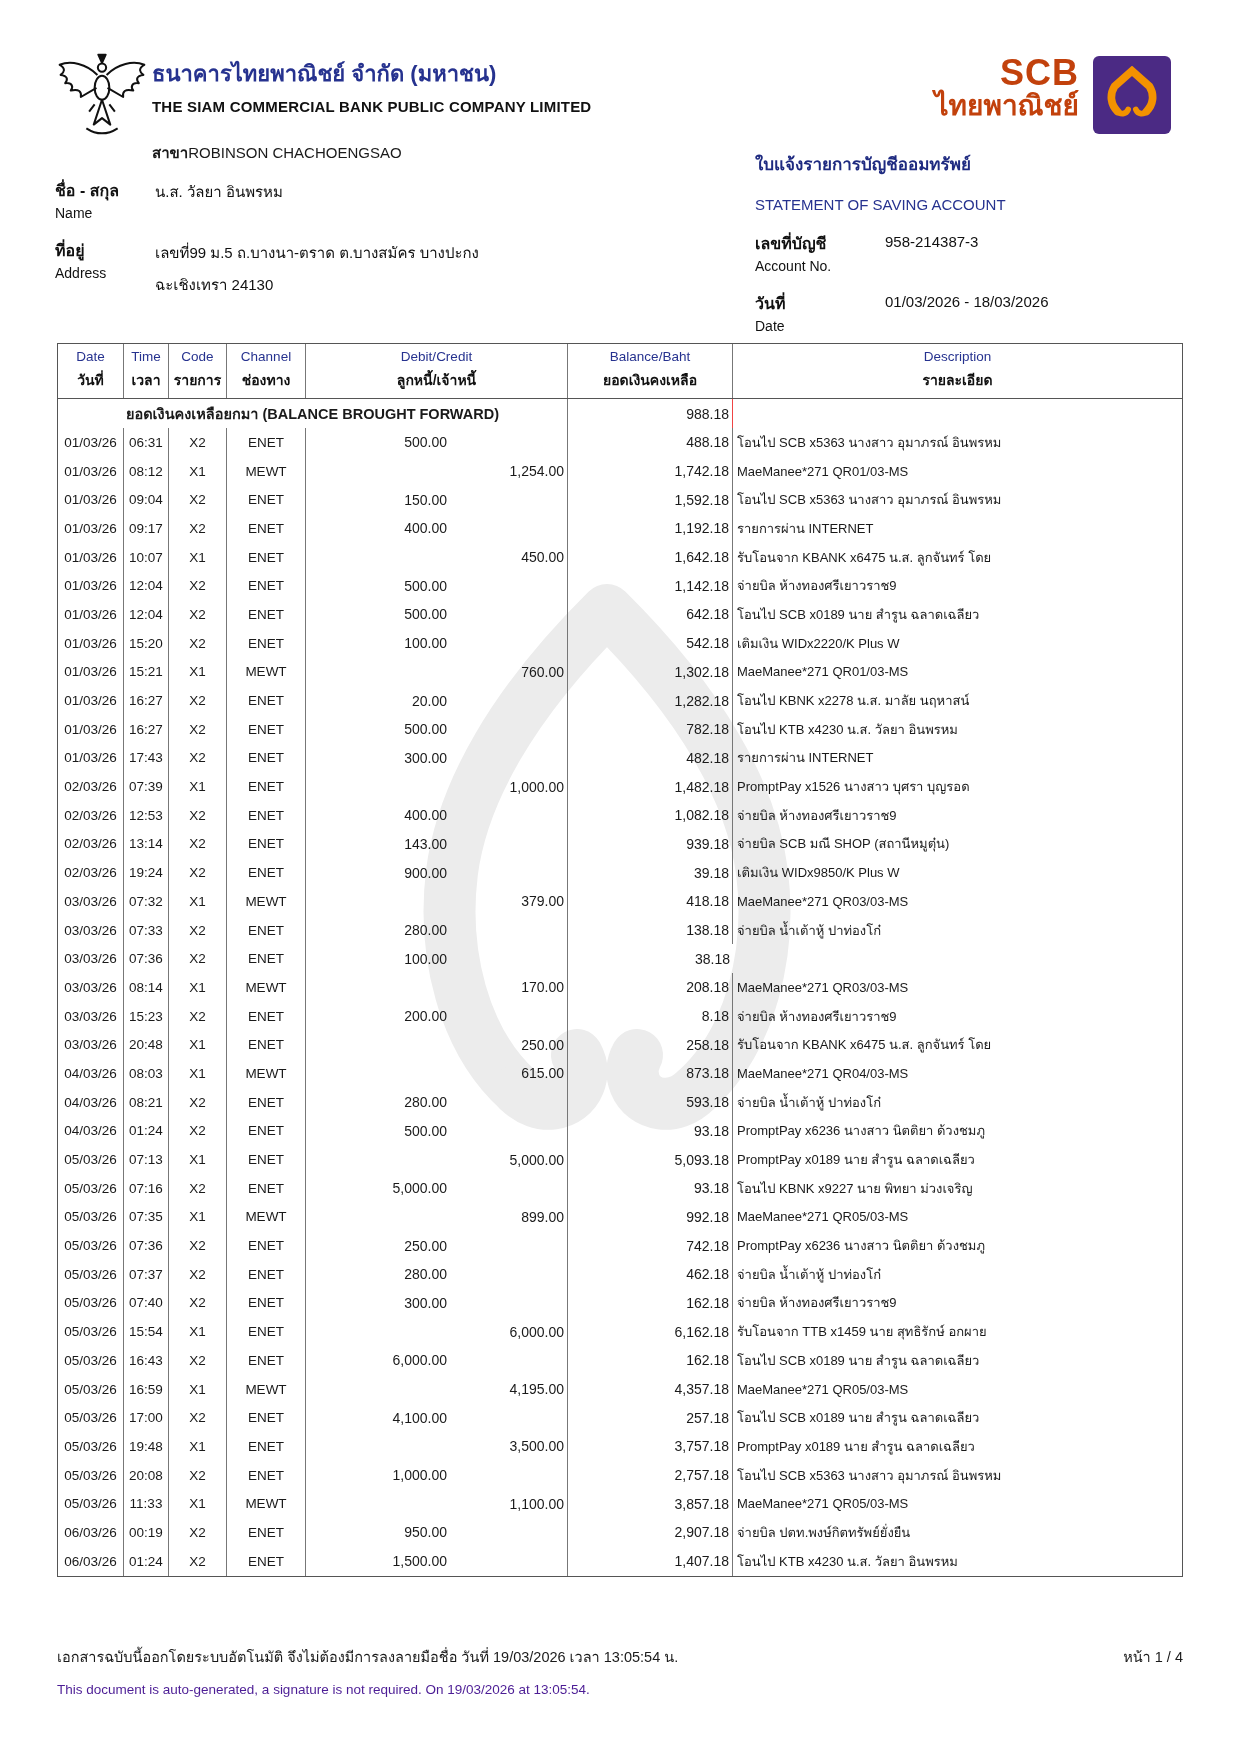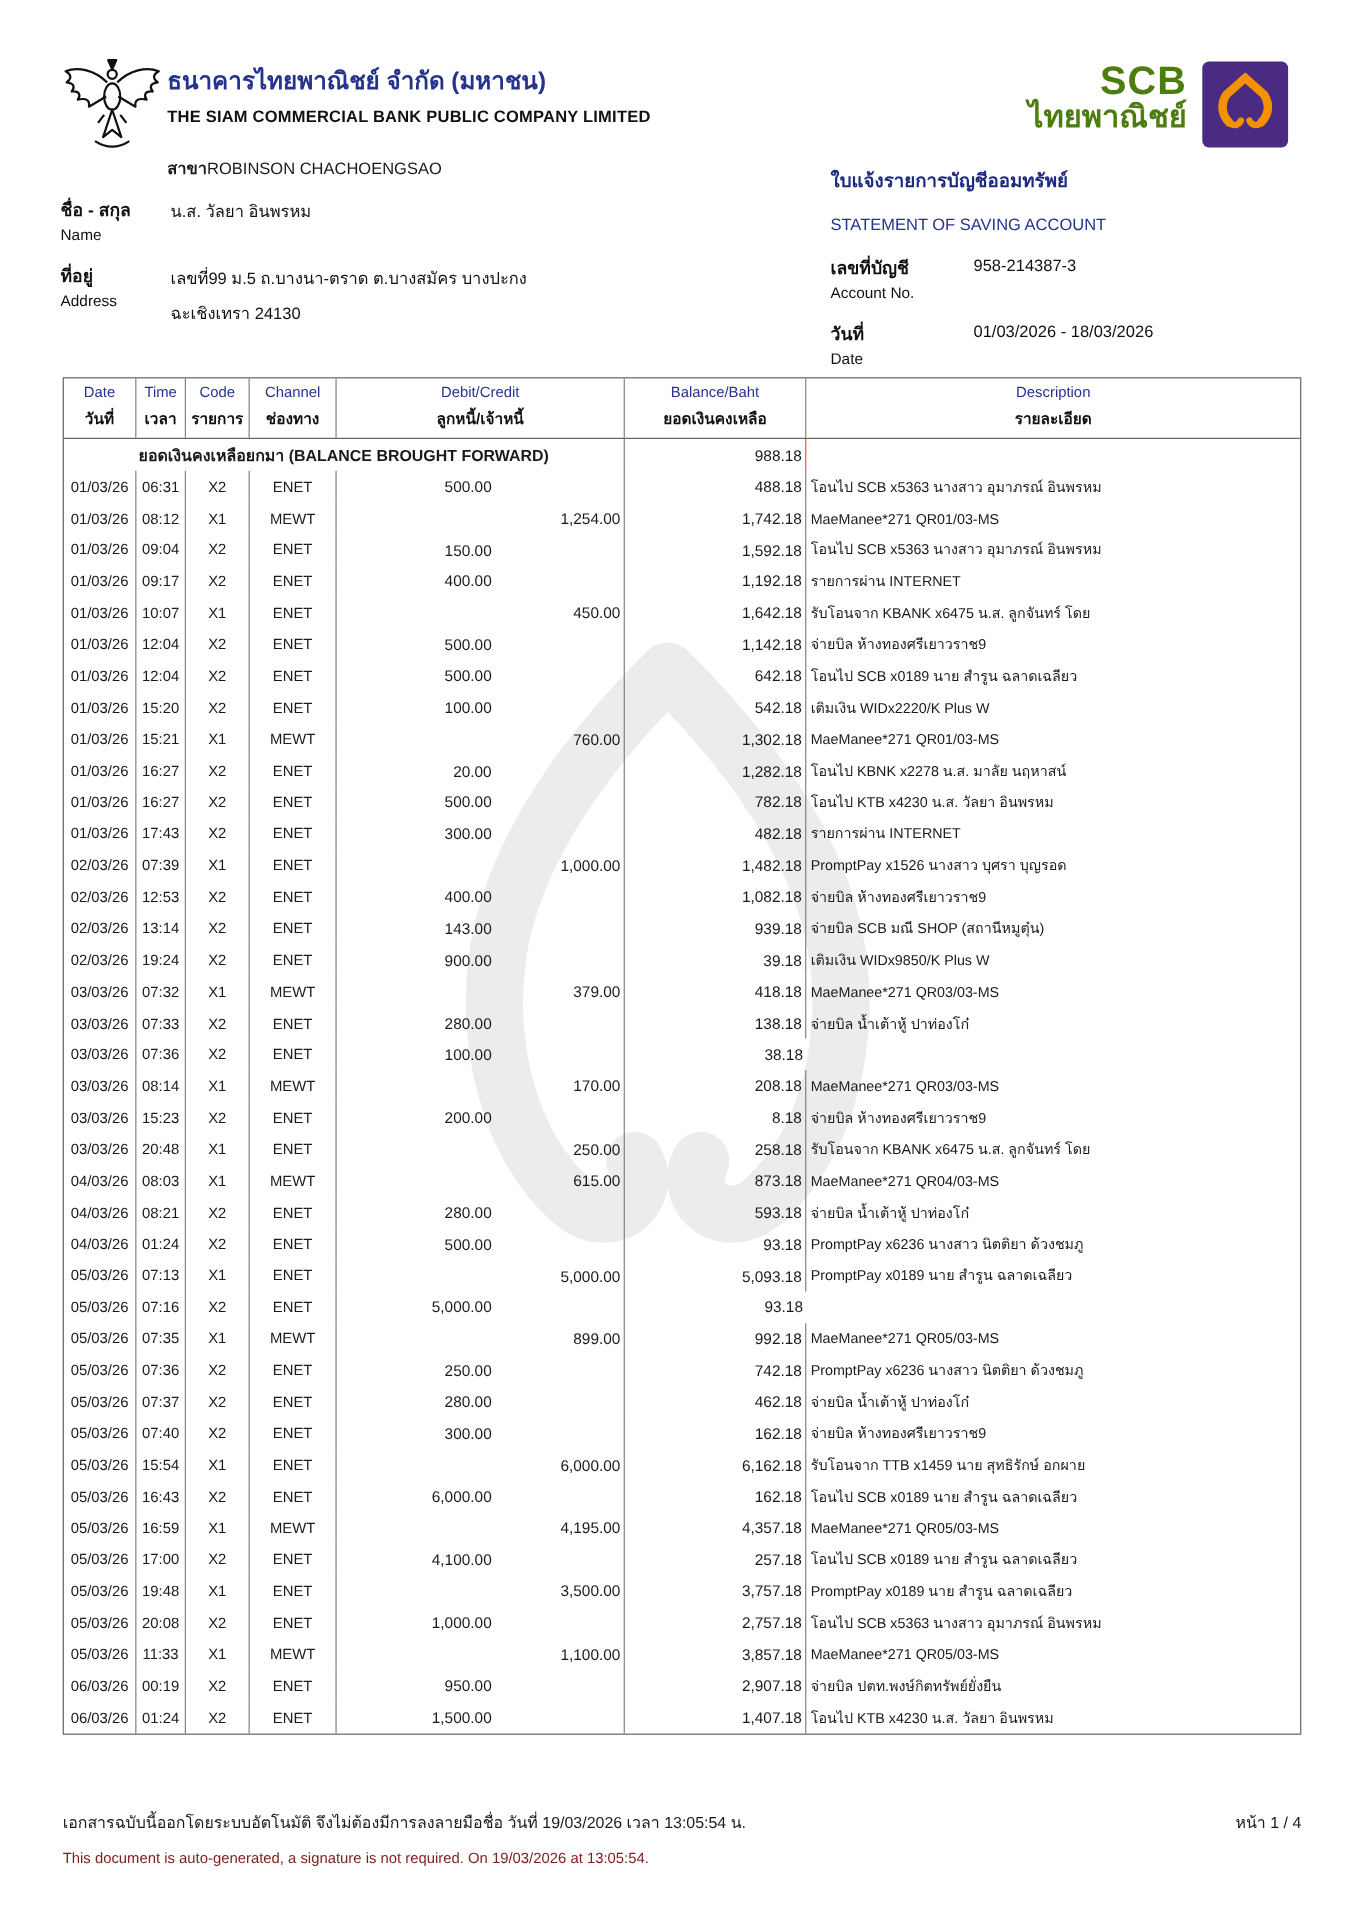--- a/index.html
+++ b/index.html
@@ -9,21 +9,21 @@
     font-family:"Liberation Sans","DejaVu Sans",sans-serif;
     color:#1a1a1a; overflow:hidden;
   }
   .abs { position:absolute; }
 
   
   .bank-th { left:152px; top:56px; font-size:22px; font-weight:bold; color:#26328f; }
   .bank-en { left:152px; top:98px; font-size:15px; font-weight:bold; color:#111; letter-spacing:.2px;}
   .branch-line { left:152px; top:141px; font-size:15px; }
   .branch-label { font-weight:bold; }
-  .logo-text { right:160px; top:55px; text-align:right; color:#4d7c0f; line-height:1.02; }
+  .logo-text { right:160px; top:55px; text-align:right; color:#c2410c; line-height:1.02; }
   .logo-text .scb { font-size:36px; font-weight:bold; letter-spacing:1px;}
   .logo-text .thai { font-size:28px; font-weight:bold; }
   .logo-box { right:68px; top:56px; width:78px; height:78px; background:#4b2a84; border-radius:6px;
               display:flex; align-items:center; justify-content:center; }
   .stmt-th { left:755px; top:150px; font-size:17px; font-weight:bold; color:#1e2a80; }
   .stmt-en { left:755px; top:196px; font-size:15px; color:#26328f; }
 
   .lbl-th { font-weight:bold; font-size:16px; color:#111; }
   .lbl-en { font-size:14px; color:#111; }
   .val    { font-size:15px; color:#111; }
@@ -67,21 +67,21 @@
   .dc .debit  { position:absolute; right:120px; }
   .dc .credit { position:absolute; right:3px; }
   .bal { justify-content:flex-end; padding-right:3px; }
   .bbf-bal { border-right:1px solid #ef4444; }
   .desc { justify-content:flex-start; padding-left:4px; font-size:13px; }
   .trow .cc { font-size:13.5px; }
 
   
   .foot-th { left:57px; top:1645px; font-size:14.5px; }
   .foot-page { right:56px; top:1645px; font-size:14.5px; }
-  .foot-en { left:57px; top:1682px; font-size:13.5px; color:#7f1d1d; }
+  .foot-en { left:57px; top:1682px; font-size:13.5px; color:#4c1d95; }
 </style>
 </head>
 <body>
 
 <svg class="abs" style="left:56px; top:50px;" width="92" height="94" viewBox="0 0 100 100">
   <g fill="none" stroke="#111" stroke-width="2.2" stroke-linejoin="round">
     <path d="M50 13 L46 4 L54 4 Z" fill="#111"></path>
     <circle cx="50" cy="18" r="4.5"></circle>
     <path d="M45 26 C33 14 16 10 4 15 C11 19 9 23 5 26 C13 27 13 31 10 35 C18 34 19 39 16 43 C25 41 28 44 27 50 L44 40"></path>
     <path d="M55 26 C67 14 84 10 96 15 C89 19 91 23 95 26 C87 27 87 31 90 35 C82 34 81 39 84 43 C75 41 72 44 73 50 L56 40"></path>
@@ -491,20 +491,21 @@
       <div class="trow">
         <div class="c cc">05/03/26</div>
         <div class="c cc">07:16</div>
         <div class="c cc">X2</div>
         <div class="c cc">ENET</div>
         <div class="c dc">
           <span class="debit">5,000.00</span>
           <span class="credit"></span>
         </div>
         <div class="c bal">93.18</div>
+        <div class="c desc">โอนไป KBNK x9227 นาย พิทยา ม่วงเจริญ</div>
       </div>
       <div class="trow">
         <div class="c cc">05/03/26</div>
         <div class="c cc">07:35</div>
         <div class="c cc">X1</div>
         <div class="c cc">MEWT</div>
         <div class="c dc">
           <span class="debit"></span>
           <span class="credit">899.00</span>
         </div>

